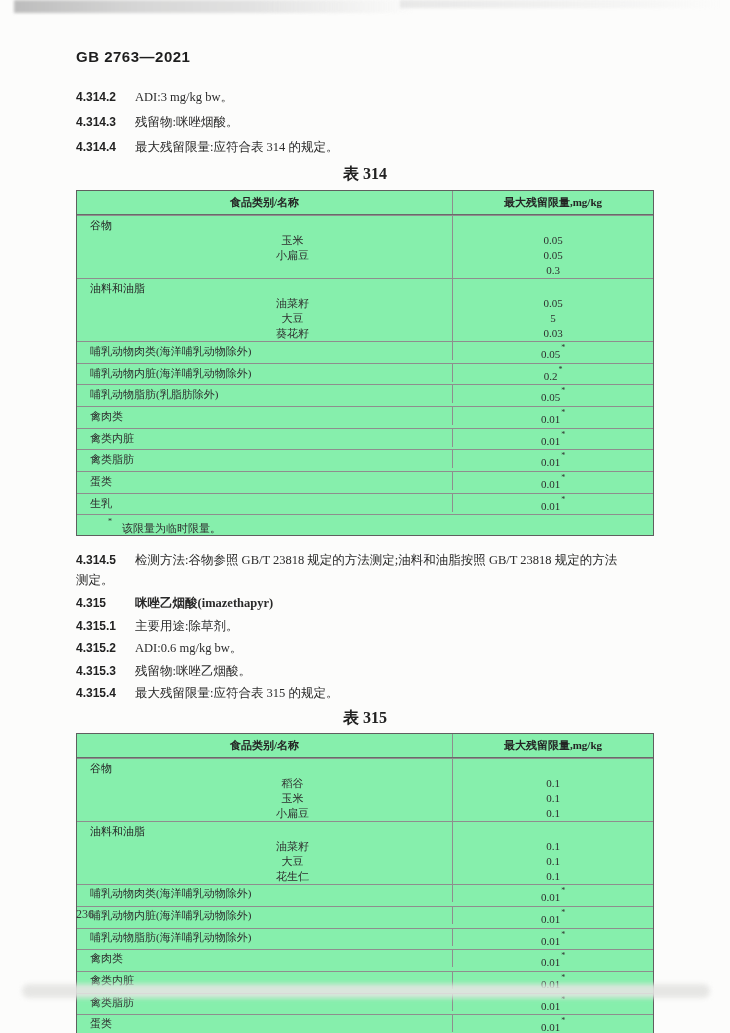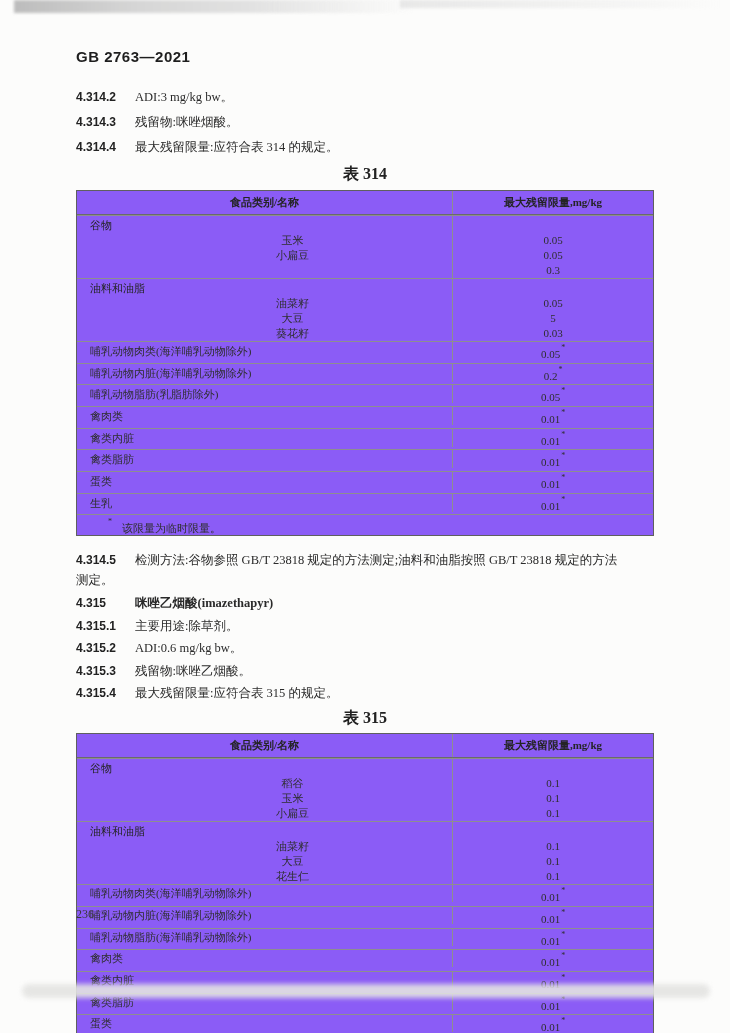--- a/index.html
+++ b/index.html
@@ -18,21 +18,21 @@
     font-weight:bold;font-size:15px;letter-spacing:.5px;color:#1e1e1e;}
   .content{position:absolute;left:76px;top:89px;width:578px;}
   .clause{margin:0 0 8px 0;font-size:12.5px;line-height:17px;color:#2a2a2a;}
   .clause .num{display:inline-block;min-width:59px;font-family:"Liberation Sans","DejaVu Sans",sans-serif;
     font-weight:bold;font-size:12px;color:#222;}
   .clause.mid{margin-bottom:5.5px;}
   .clause.wrap2{line-height:20px;margin-top:14px;margin-bottom:5px;}
   .clause.bold .text{font-weight:bold;}
   .table-title{text-align:center;font-weight:bold;font-size:16px;margin:4px 0 5px 0;color:#222;}
   .table-title.t315{margin-top:6px;margin-bottom:4px;}
-  .gbtable{border:1.4px solid #5f5f5f;font-size:11px;color:#2e2e2e;background:#8b5cf6;}
+  .gbtable{border:1.4px solid #5f5f5f;font-size:11px;color:#2e2e2e;background:#86efac;}
   .row{display:flex;border-top:1px solid #8e8e8e;}
   .row.thead{border-top:none;border-bottom:1.4px solid #6a6a6a;}
   .c1{width:376px;border-right:1px solid #8e8e8e;box-sizing:border-box;}
   .c2{flex:1;text-align:center;}
   .thead .c1,.thead .c2{text-align:center;height:23px;line-height:23px;font-weight:bold;color:#242424;}
   .glabel{height:17px;line-height:18px;padding-left:13px;color:#242424;}
   .gitem{height:15px;line-height:15px;text-align:center;padding-left:56px;}
   .gspacer{height:17px;}
   .gval{height:15px;line-height:15px;}
   .single .c1{height:18px;line-height:18px;padding-left:13px;}

